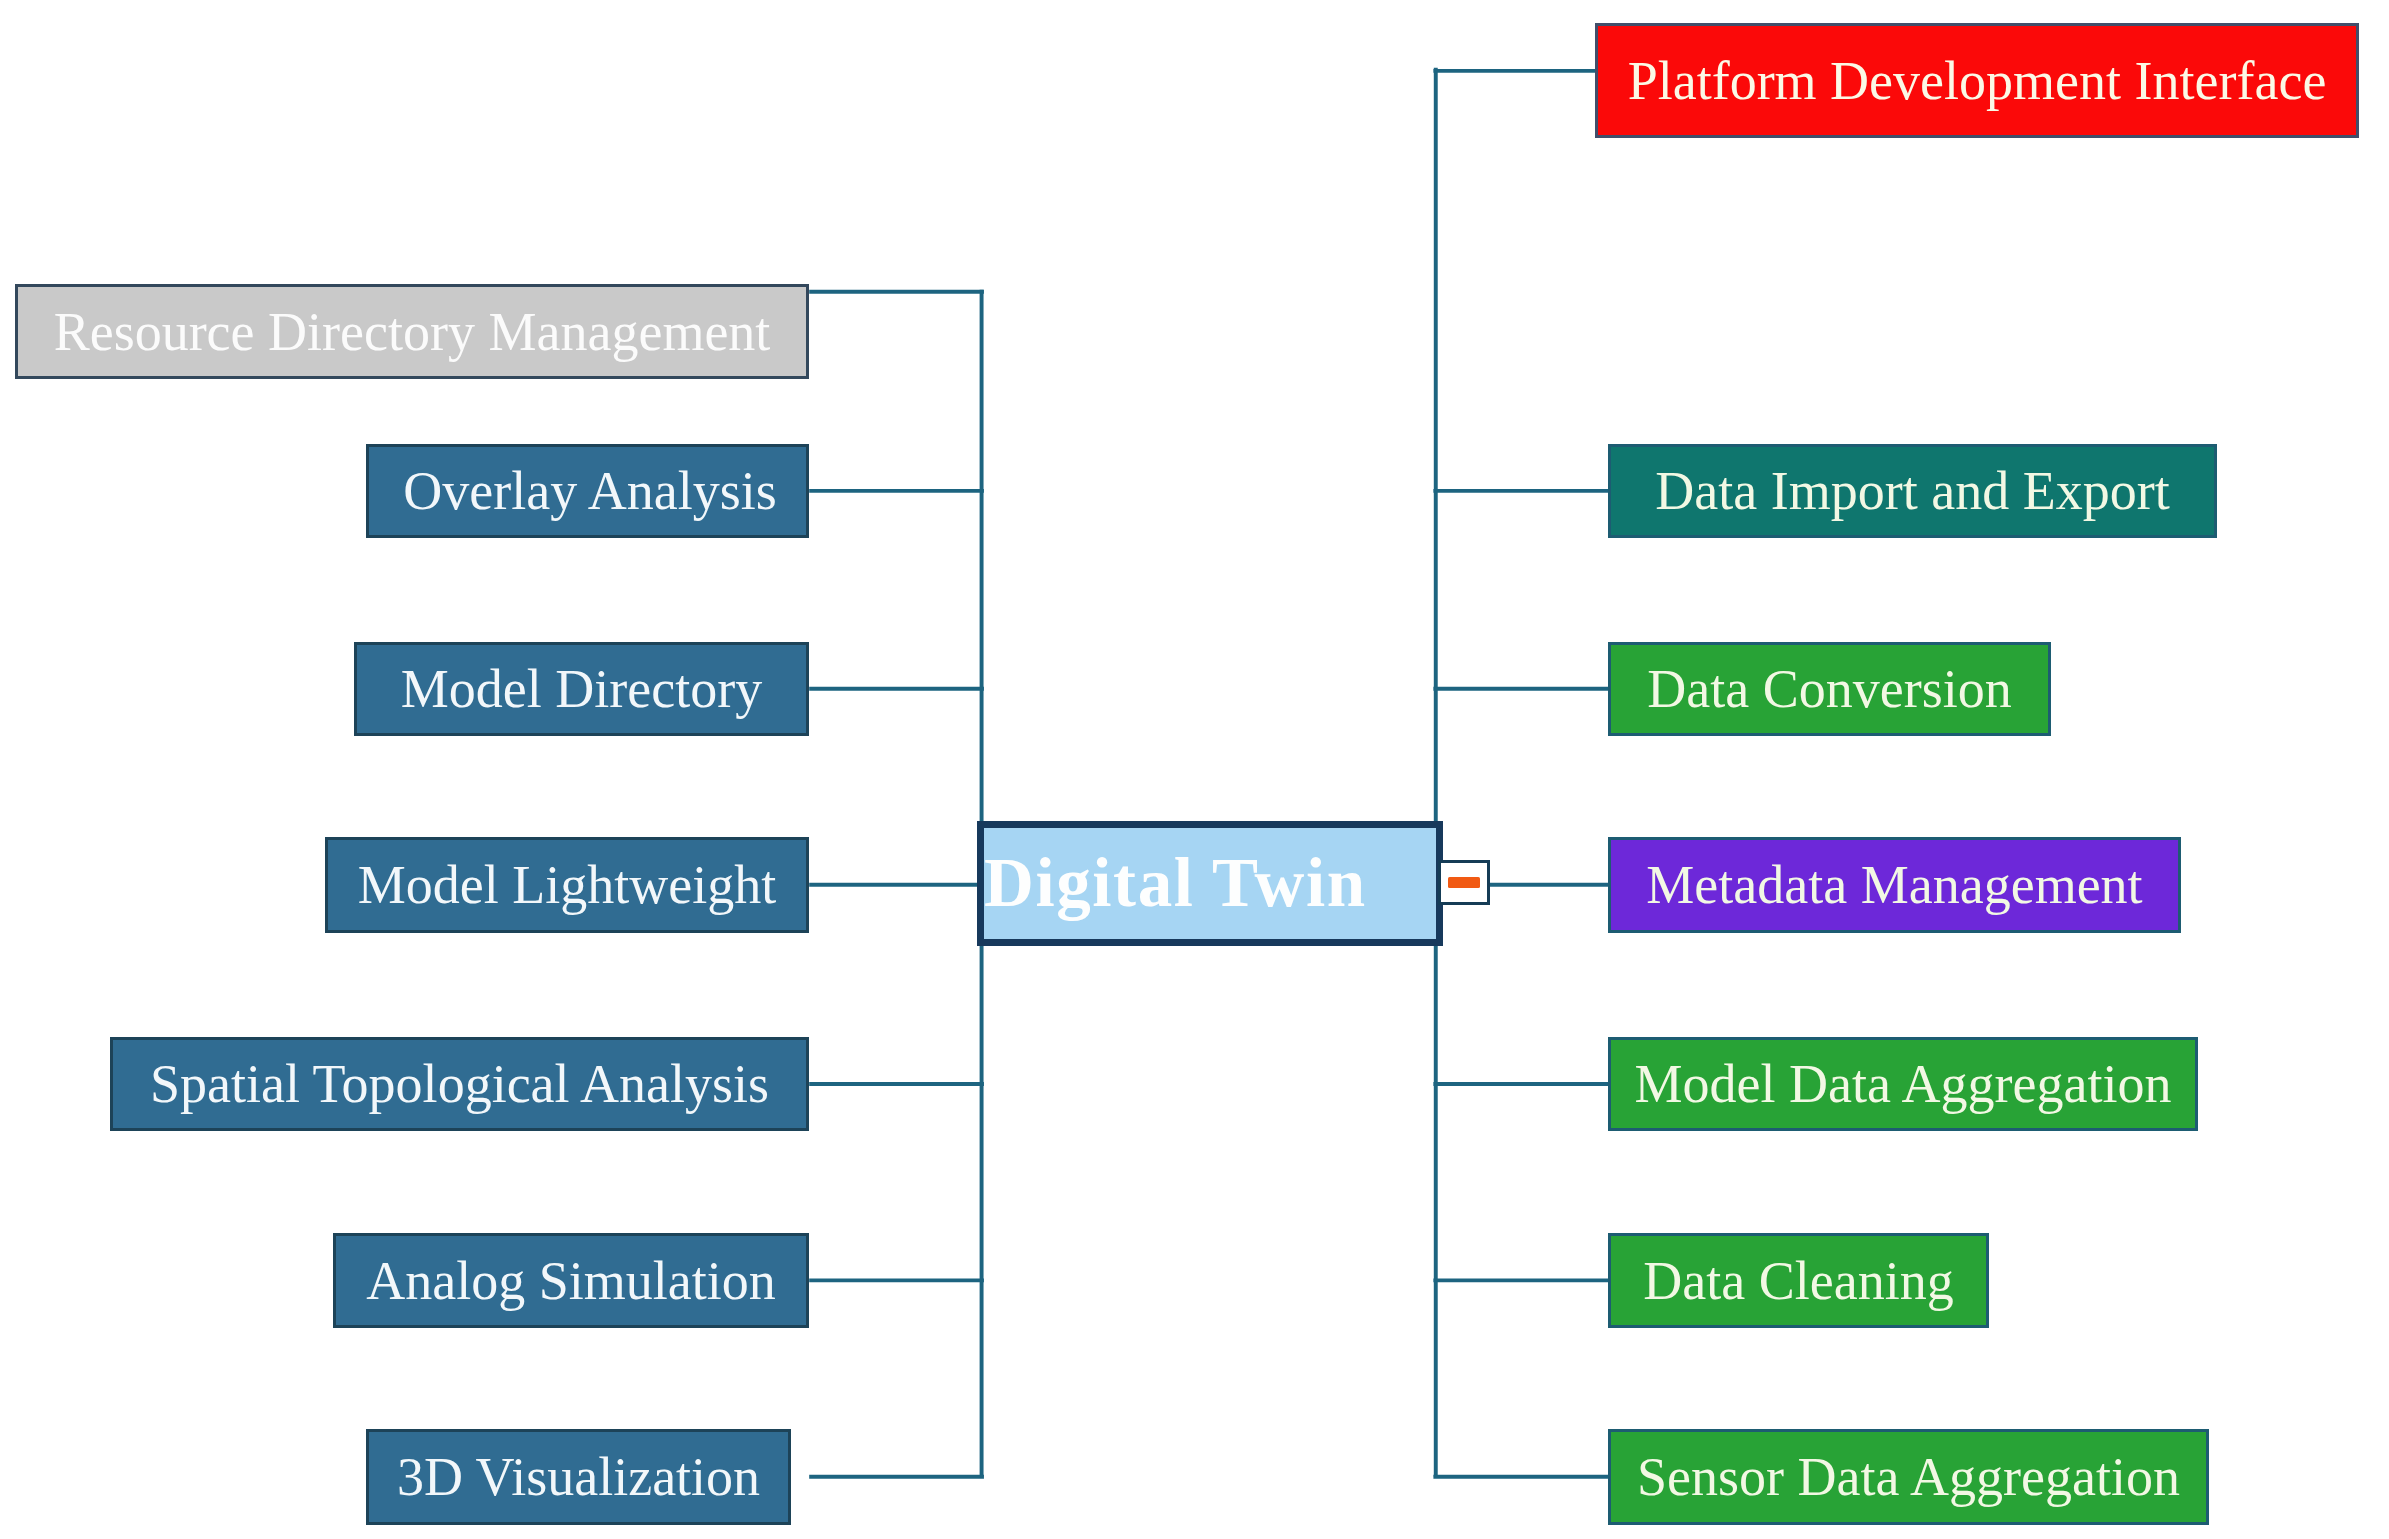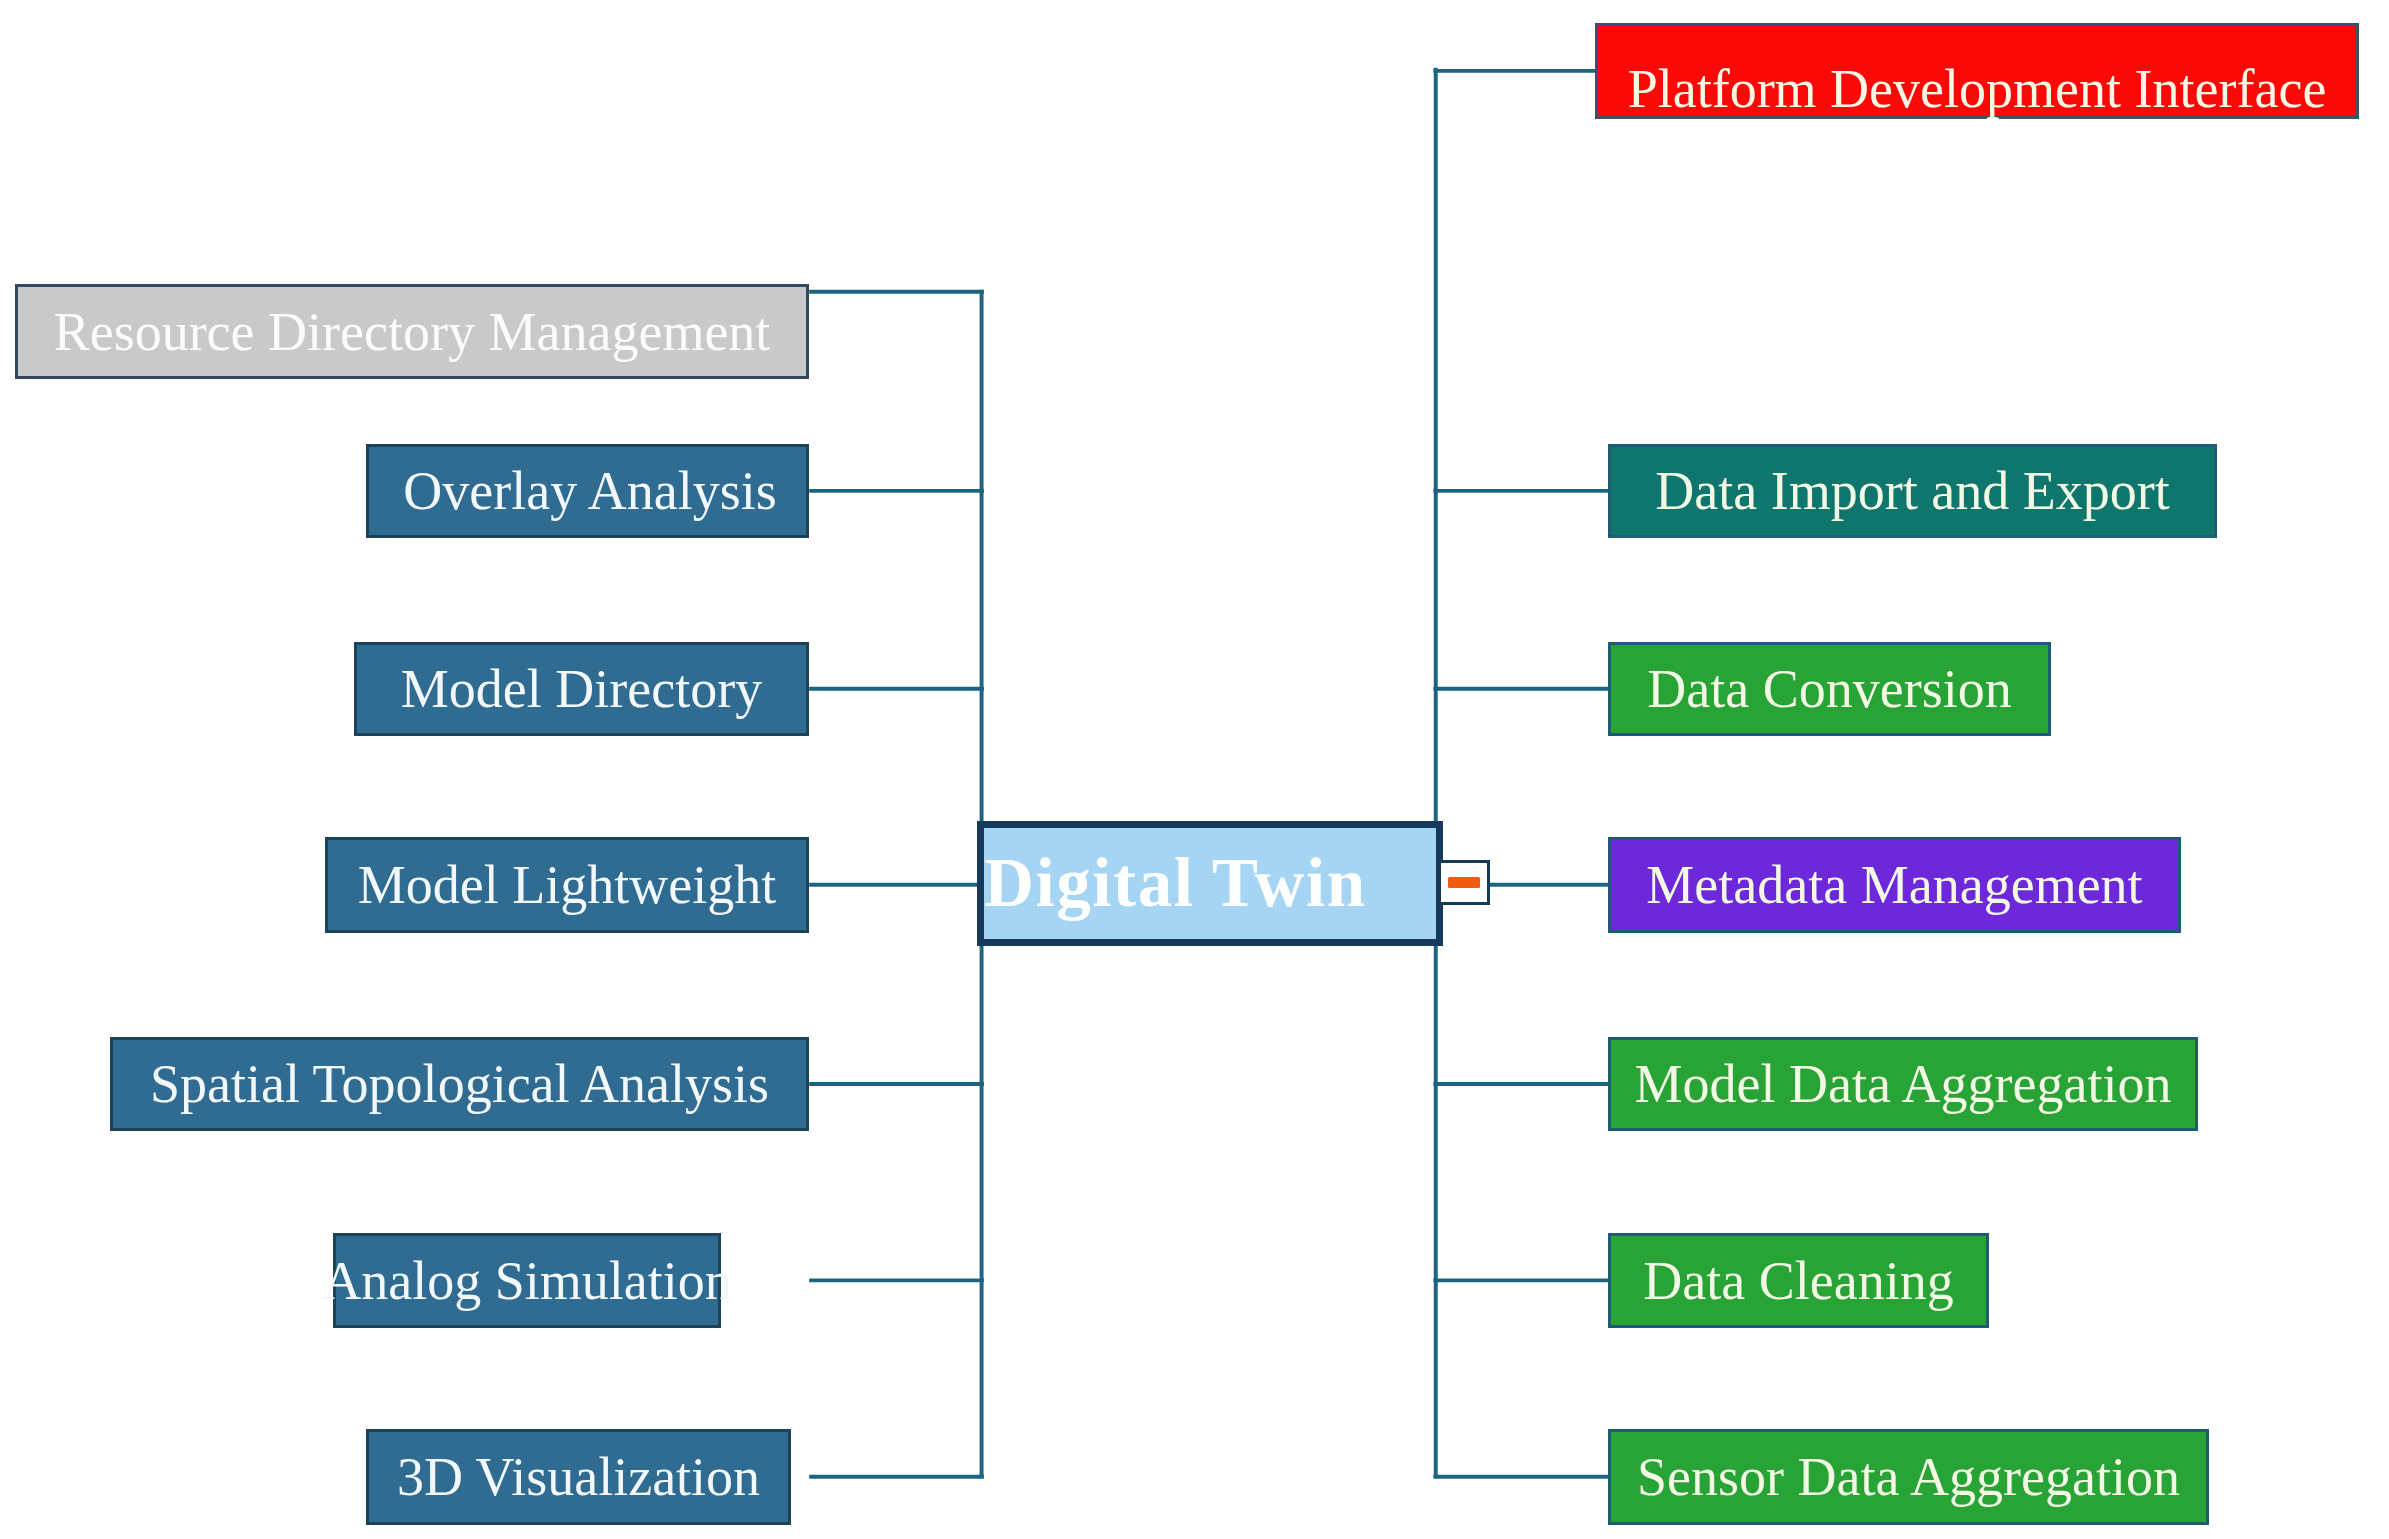--- a/index.html
+++ b/index.html
@@ -59,27 +59,27 @@
   </div>
       <div class="node" style="left: 354px; top: 642px; width: 455px; height: 94px; background: rgb(48, 108, 146); border: 3.9px solid rgb(29, 67, 88); color: rgb(242, 247, 250);">
     <span class="lbl">Model Directory</span>
   </div>
       <div class="node" style="left: 325px; top: 837px; width: 484px; height: 96px; background: rgb(48, 108, 146); border: 3.9px solid rgb(29, 67, 88); color: rgb(242, 247, 250);">
     <span class="lbl">Model Lightweight</span>
   </div>
       <div class="node" style="left: 110px; top: 1037px; width: 699px; height: 94px; background: rgb(48, 108, 146); border: 3.9px solid rgb(29, 67, 88); color: rgb(242, 247, 250);">
     <span class="lbl">Spatial Topological Analysis</span>
   </div>
-      <div class="node" style="left: 333px; top: 1233px; width: 388px; height: 95px; background: rgb(48, 108, 146); border: 3.9px solid rgb(29, 67, 88); color: rgb(242, 247, 250);">
+      <div class="node" style="left: 333px; top: 1233px; width: 476px; height: 95px; background: rgb(48, 108, 146); border: 3.9px solid rgb(29, 67, 88); color: rgb(242, 247, 250);">
     <span class="lbl">Analog Simulation</span>
   </div>
       <div class="node" style="left: 366px; top: 1429px; width: 425px; height: 96px; background: rgb(48, 108, 146); border: 3.9px solid rgb(29, 67, 88); color: rgb(242, 247, 250);">
     <span class="lbl">3D Visualization</span>
   </div>
-      <div class="node" style="left: 1595px; top: 23px; width: 764px; height: 96px; background: rgb(251, 9, 9); border: 3.9px solid rgb(65, 78, 106); color: rgb(251, 249, 230); align-items: flex-end;">
+      <div class="node" style="left: 1595px; top: 23px; width: 764px; height: 115px; background: rgb(251, 9, 9); border: 3.9px solid rgb(65, 78, 106); color: rgb(251, 249, 230);">
     <span class="lbl">Platform Development Interface</span>
   </div>
       <div class="node" style="left: 1608px; top: 444px; width: 609px; height: 94px; background: #0f766e; border: 3.9px solid rgb(29, 92, 114); color: rgb(242, 248, 228);">
     <span class="lbl">Data Import and Export</span>
   </div>
       <div class="node" style="left: 1608px; top: 642px; width: 443px; height: 94px; background: rgb(40, 163, 54); border: 3.9px solid rgb(29, 92, 114); color: rgb(242, 248, 228);">
     <span class="lbl">Data Conversion</span>
   </div>
       <div class="node" style="left: 1608px; top: 837px; width: 573px; height: 96px; background: #6d28d9; border: 3.9px solid rgb(29, 92, 114); color: rgb(242, 248, 228);">
     <span class="lbl">Metadata Management</span>

